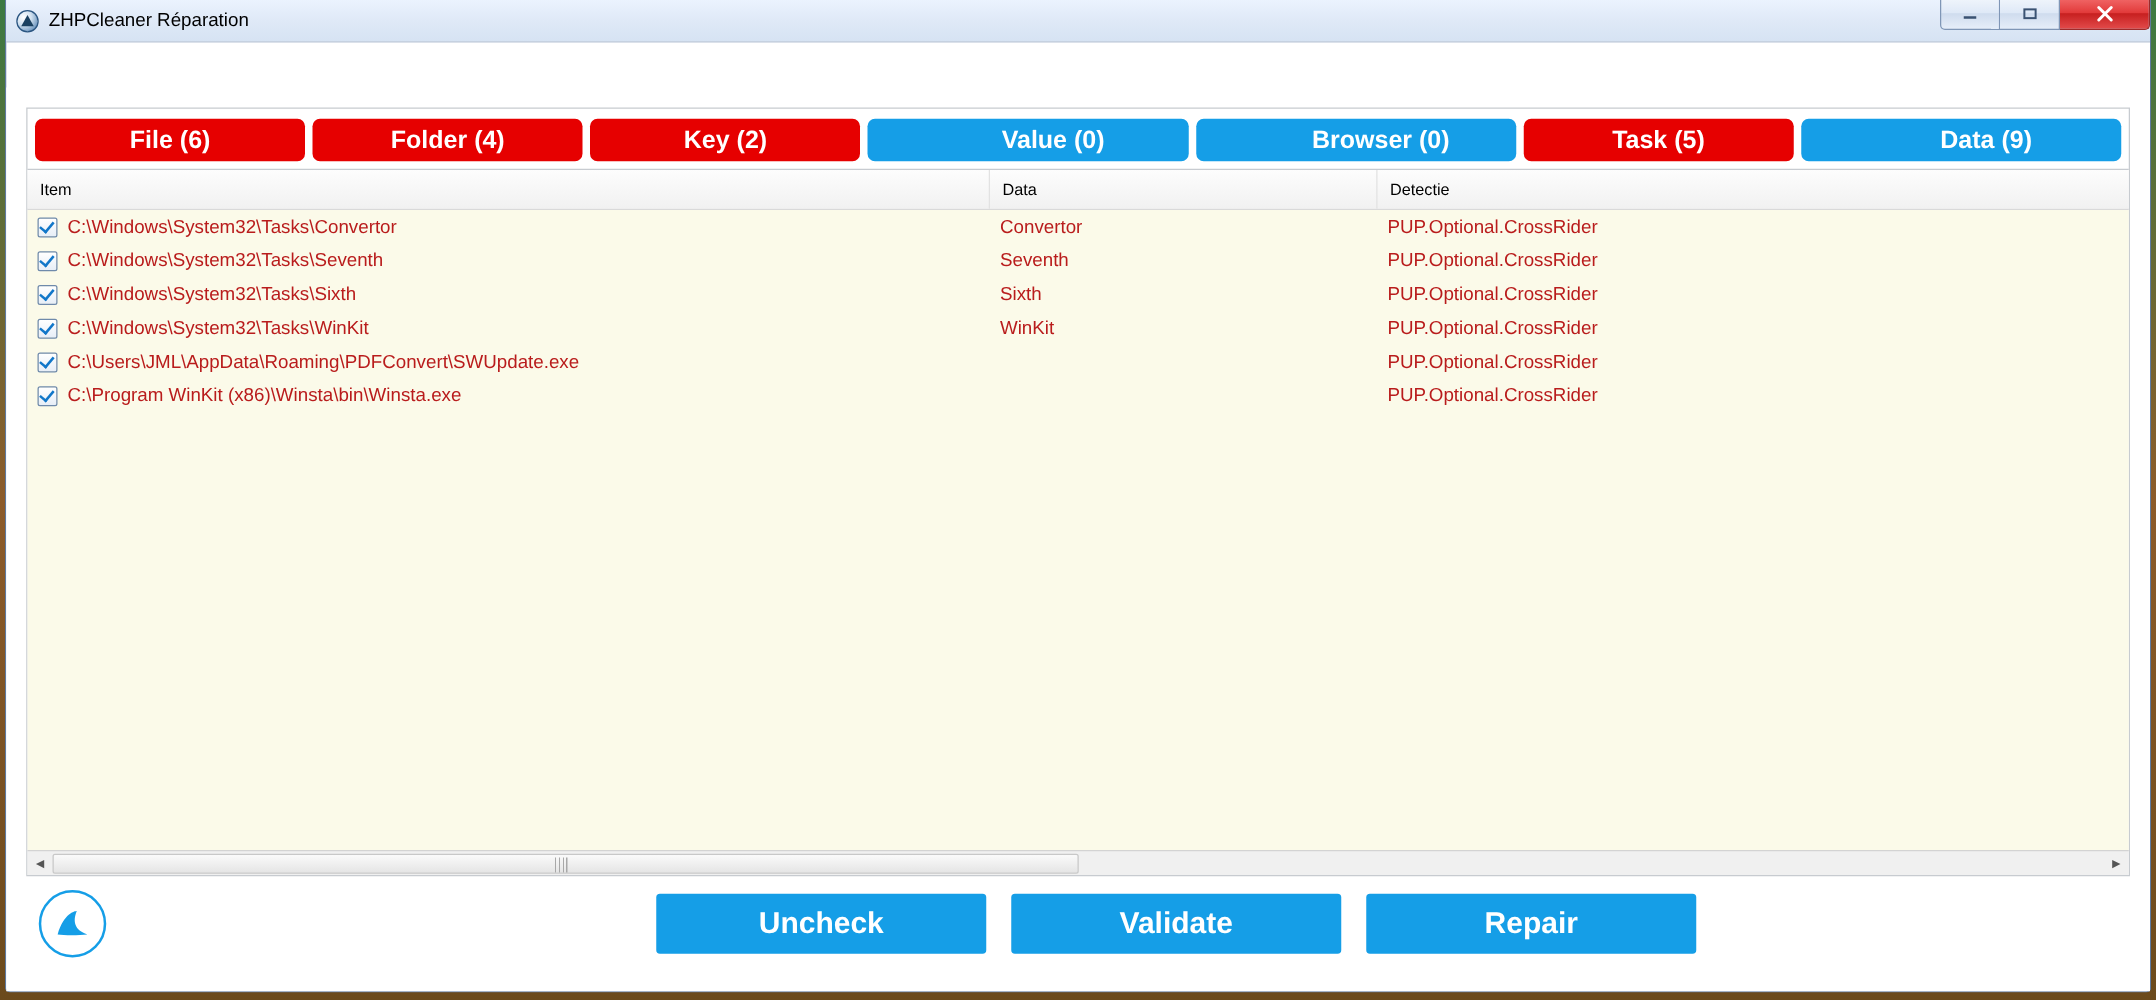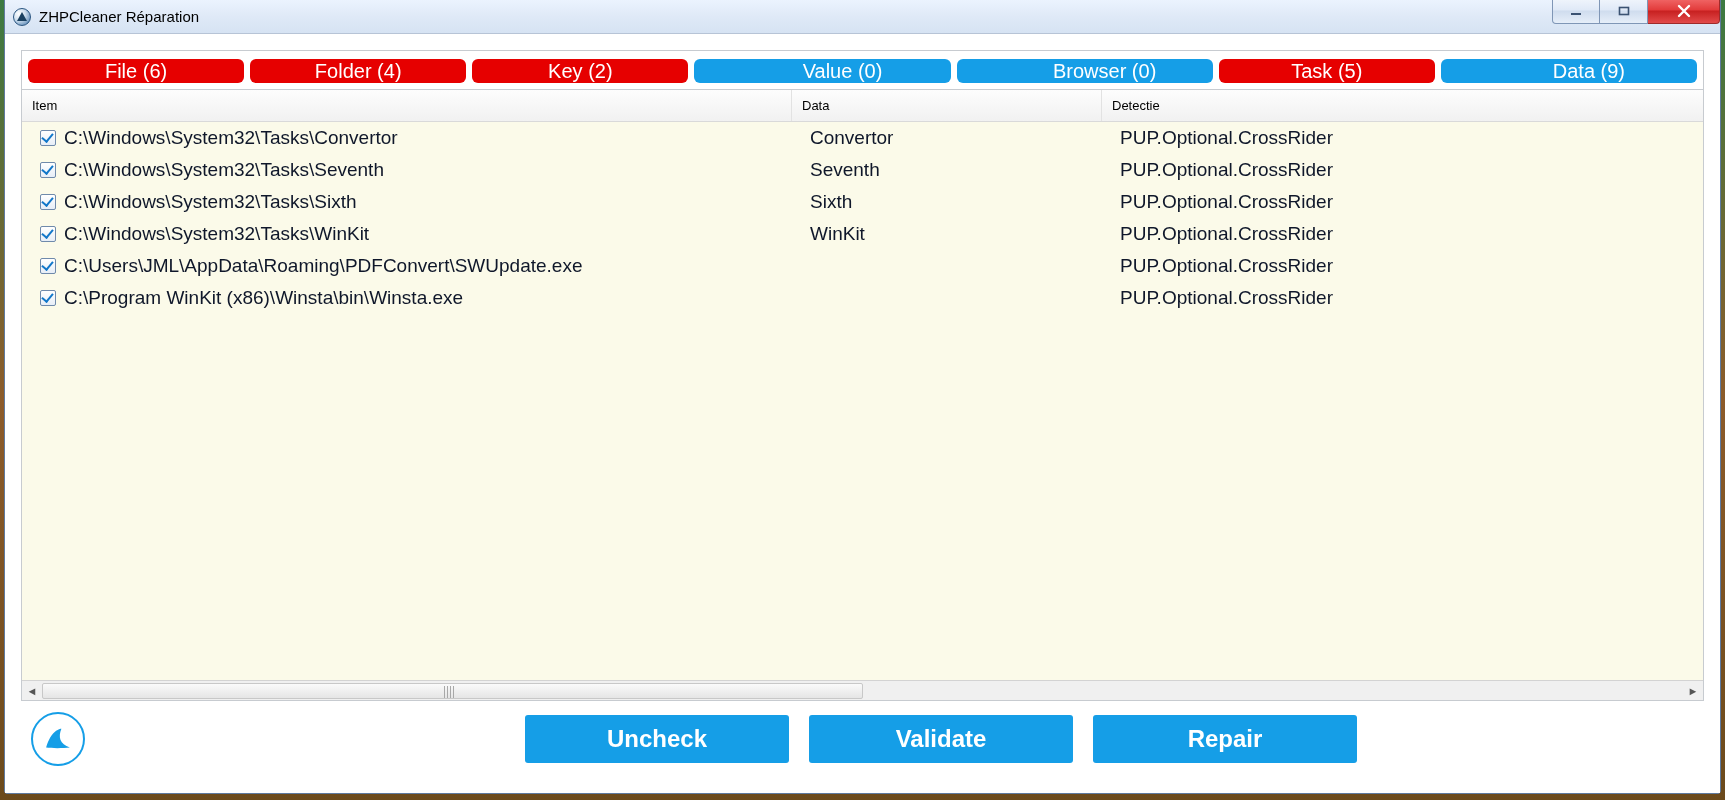--- a/index.html
+++ b/index.html
@@ -28,20 +28,21 @@
   .window {
     position: absolute;
     left: 4px; top: 0; right: 4px; bottom: 6px;
     background: #fff;
     border: 1px solid #5f7a9f;
     border-top: none;
     border-radius: 0 0 4px 4px;
     display: flex;
     flex-direction: column;
     z-index: 1;
+    gap: 36px;
   }
 
   
   .titlebar {
     height: 34px;
     background: linear-gradient(180deg, #ebf3fe 0%, #dfe9f7 50%, #d6e3f3 100%);
     border-bottom: 1px solid #b7c4d6;
     display: flex;
     align-items: center;
     padding: 0 6px 0 8px;
@@ -108,26 +109,26 @@
 
   
   .tabs {
     display: flex;
     gap: 6px;
     padding: 8px 6px 6px 6px;
     border-bottom: 1px solid #c7cbd0;
   }
   .tab {
     flex: 1;
-    height: 24px;
-    display: flex;
-    align-items: flex-end;
+    height: 34px;
+    display: flex;
+    align-items: center;
     justify-content: center;
     font-size: 20px;
-    font-weight: 400;
+    font-weight: 700;
     color: #fff;
     border-radius: 6px;
     cursor: pointer;
     user-select: none;
   }
   .tab.red  { background: #e60000; }
   .tab.blue { background: #159ee7; padding-left: 40px; }
 
   
   .list-hdr {
@@ -148,21 +149,21 @@
     flex: 1;
     background: #fbfae9;
     overflow: hidden;
   }
   .row {
     display: grid;
     grid-template-columns: 770px 310px 1fr;
     align-items: center;
     padding: 2px 0;
   }
-  .cell { padding: 3px 18px; font-size: 19px; color:#0f172a; display:flex; align-items:center; }
+  .cell { padding: 3px 8px; font-size: 15px; color:#b91c1c; display:flex; align-items:center; }
   .cell.item { gap:8px; }
   .chk {
     width: 16px; height: 16px;
     flex: 0 0 16px;
     border: 1px solid #6f8aab;
     border-radius: 2px;
     background: linear-gradient(180deg,#fff 0%,#e7eef7 100%);
     position: relative;
   }
   .chk::after{

